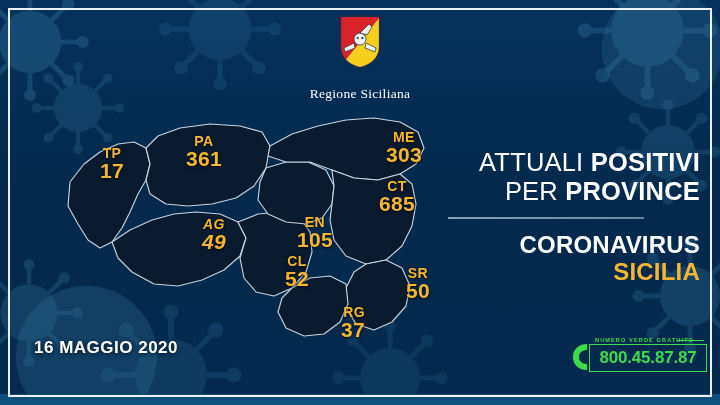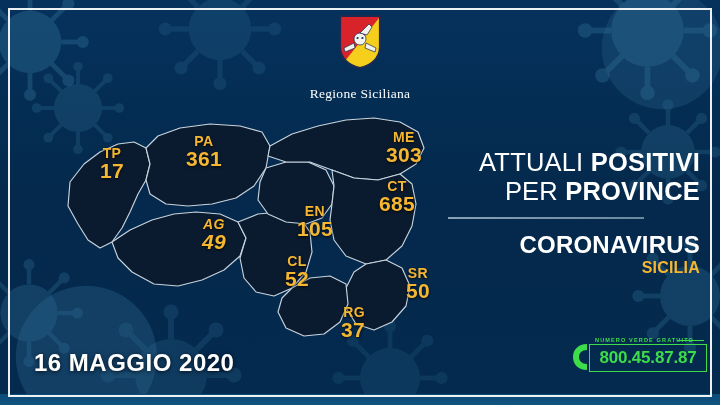--- a/index.html
+++ b/index.html
@@ -57,32 +57,32 @@
   .headline{
     color:#ffffff;font-size:25.5px;line-height:1.13;letter-spacing:.2px;
     font-weight:300;
   }
   .headline b{font-weight:bold;}
   .rule{
     width:196px;height:2px;margin:11px 0 13px 0;
     background:linear-gradient(90deg,#9fb6c9,#7e99ae);opacity:.85;
   }
   .sub1{color:#ffffff;font-size:24px;font-weight:bold;letter-spacing:.2px;line-height:1.12;}
-  .sub2{color:#f5b731;font-size:16px;font-weight:bold;letter-spacing:.2px;line-height:1.12;}
+  .sub2{color:#f5b731;font-size:24px;font-weight:bold;letter-spacing:.2px;line-height:1.12;}
   
   .stats{position:absolute;left:34px;top:285px;z-index:5;}
   .stat{font-size:16.5px;font-weight:bold;letter-spacing:.2px;line-height:1.0;margin-bottom:10px;
         text-shadow:0 1px 3px rgba(0,0,0,.8);}
   .stat.green{color:#3ddc4a;}
   .stat.red{color:#f0622a;}
   .stat .ast{font-size:12px;vertical-align:5px;}
   
   .date{
-    position:absolute;left:34px;top:349px;z-index:5;
-    color:#ffffff;font-size:24px;font-weight:bold;letter-spacing:.5px;
+    position:absolute;left:34px;top:338px;z-index:5;
+    color:#ffffff;font-size:17px;font-weight:bold;letter-spacing:.5px;
     text-shadow:0 1px 4px rgba(0,0,0,.75);
   }
   
   .phone{position:absolute;left:567px;top:336px;width:140px;height:44px;z-index:5;}
   .phone-label{
     position:absolute;left:28px;top:1px;
     color:#3ddc4a;font-size:5.6px;font-weight:bold;letter-spacing:1.1px;white-space:nowrap;
   }
   .phone-label-rule{
     position:absolute;left:110px;top:4px;width:27px;height:1px;background:#3ddc4a;
@@ -389,21 +389,21 @@
         <span class="num">17</span>
       </div>
       <div class="plabel" style="left:152px;top:26px;">
         <span class="code">PA</span>
         <span class="num">361</span>
       </div>
       <div class="plabel" style="left:168px;top:109px;font-style:italic;">
         <span class="code">AG</span>
         <span class="num">49</span>
       </div>
-      <div class="plabel" style="left:263px;top:96px;">
+      <div class="plabel" style="left:263px;top:107px;">
         <span class="code">EN</span>
         <span class="num">105</span>
       </div>
       <div class="plabel" style="left:251px;top:146px;">
         <span class="code">CL</span>
         <span class="num">52</span>
       </div>
       <div class="plabel" style="left:307px;top:197px;text-align:right;">
         <span class="code">RG</span>
         <span class="num">37</span>

